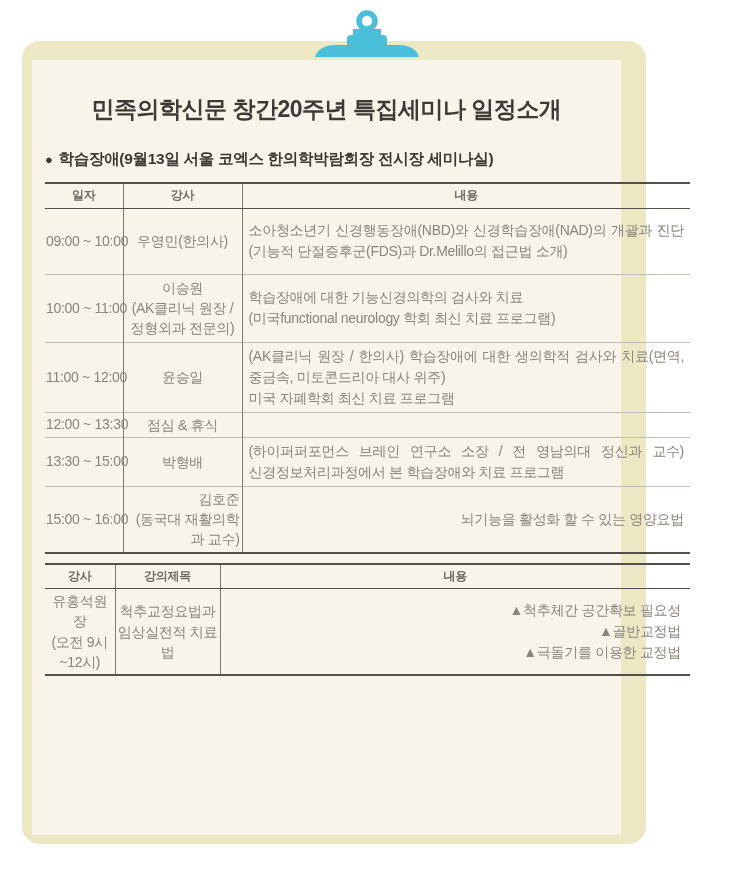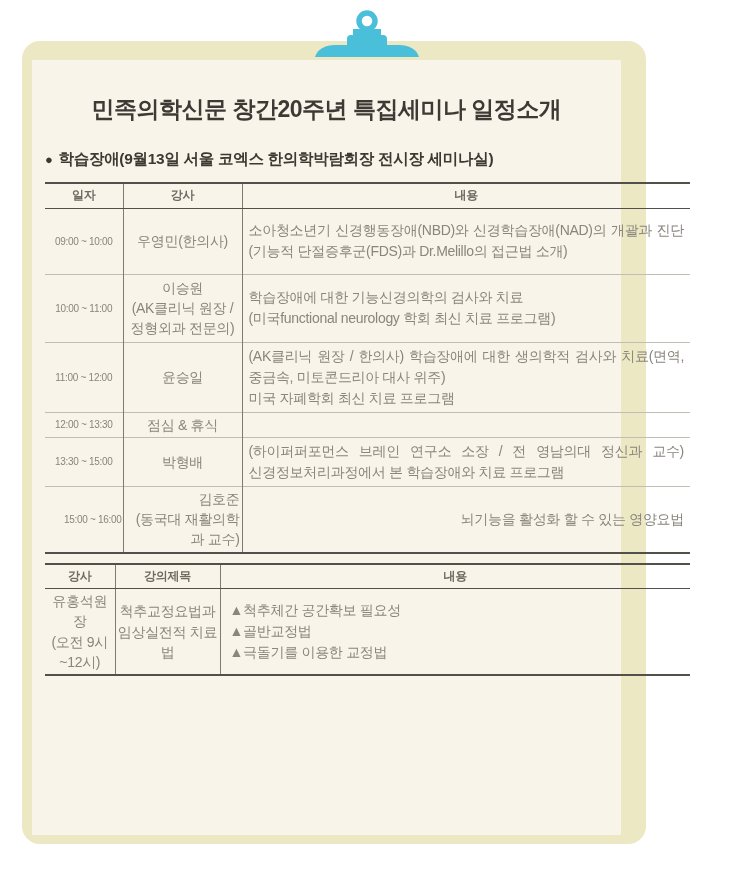--- a/index.html
+++ b/index.html
@@ -31,24 +31,24 @@
   th { font-size:12px; font-weight:bold; color:#6e6a64; text-align:center;
        border-bottom:1px solid #53504b; height:25px; letter-spacing:-0.3px; }
   td { font-size:14px; line-height:1.5; vertical-align:middle; letter-spacing:-0.3px;
        white-space:pre-line; }
   td + td, th + th { border-left:1px solid #7f7b74; }
   tbody tr + tr td { border-top:1px solid #c1bdb5; }
 
   .t1 .c1 { width:78px; } .t1 .c2 { width:119px; } .t1 .c3 { width:448px; }
   .t2 .c1 { width:70px; } .t2 .c2 { width:105px; } .t2 .c3 { width:470px; }
 
-  td.time { font-size:10px; text-align:center; white-space:nowrap; padding:0 1px; }
+  td.time { font-size:14px; text-align:center; white-space:nowrap; padding:0 1px; }
   td.center { text-align:center; line-height:1.45; padding:2px 2px; }
   td.cont { text-align:justify; word-break:keep-all; padding:3px 6px; }
-  td.list { text-align:left; line-height:1.5; padding:3px 9px; }
+  td.list { text-align:right; line-height:1.5; padding:3px 9px; }
 
   .h66 td { height:66px; } .h68 td { height:68px; } .h69 td { height:69px; }
   .h22 td { height:22px;margin-top:39px; } .h45 td { height:45px; } .h48 td { height:48px;text-align:right; }
   .h47 td { height:47px; } .h76 td { height:76px; } .h84 td { height:84px; }
 </style>
 </head>
 <body>
 
 <div class="page">
 

